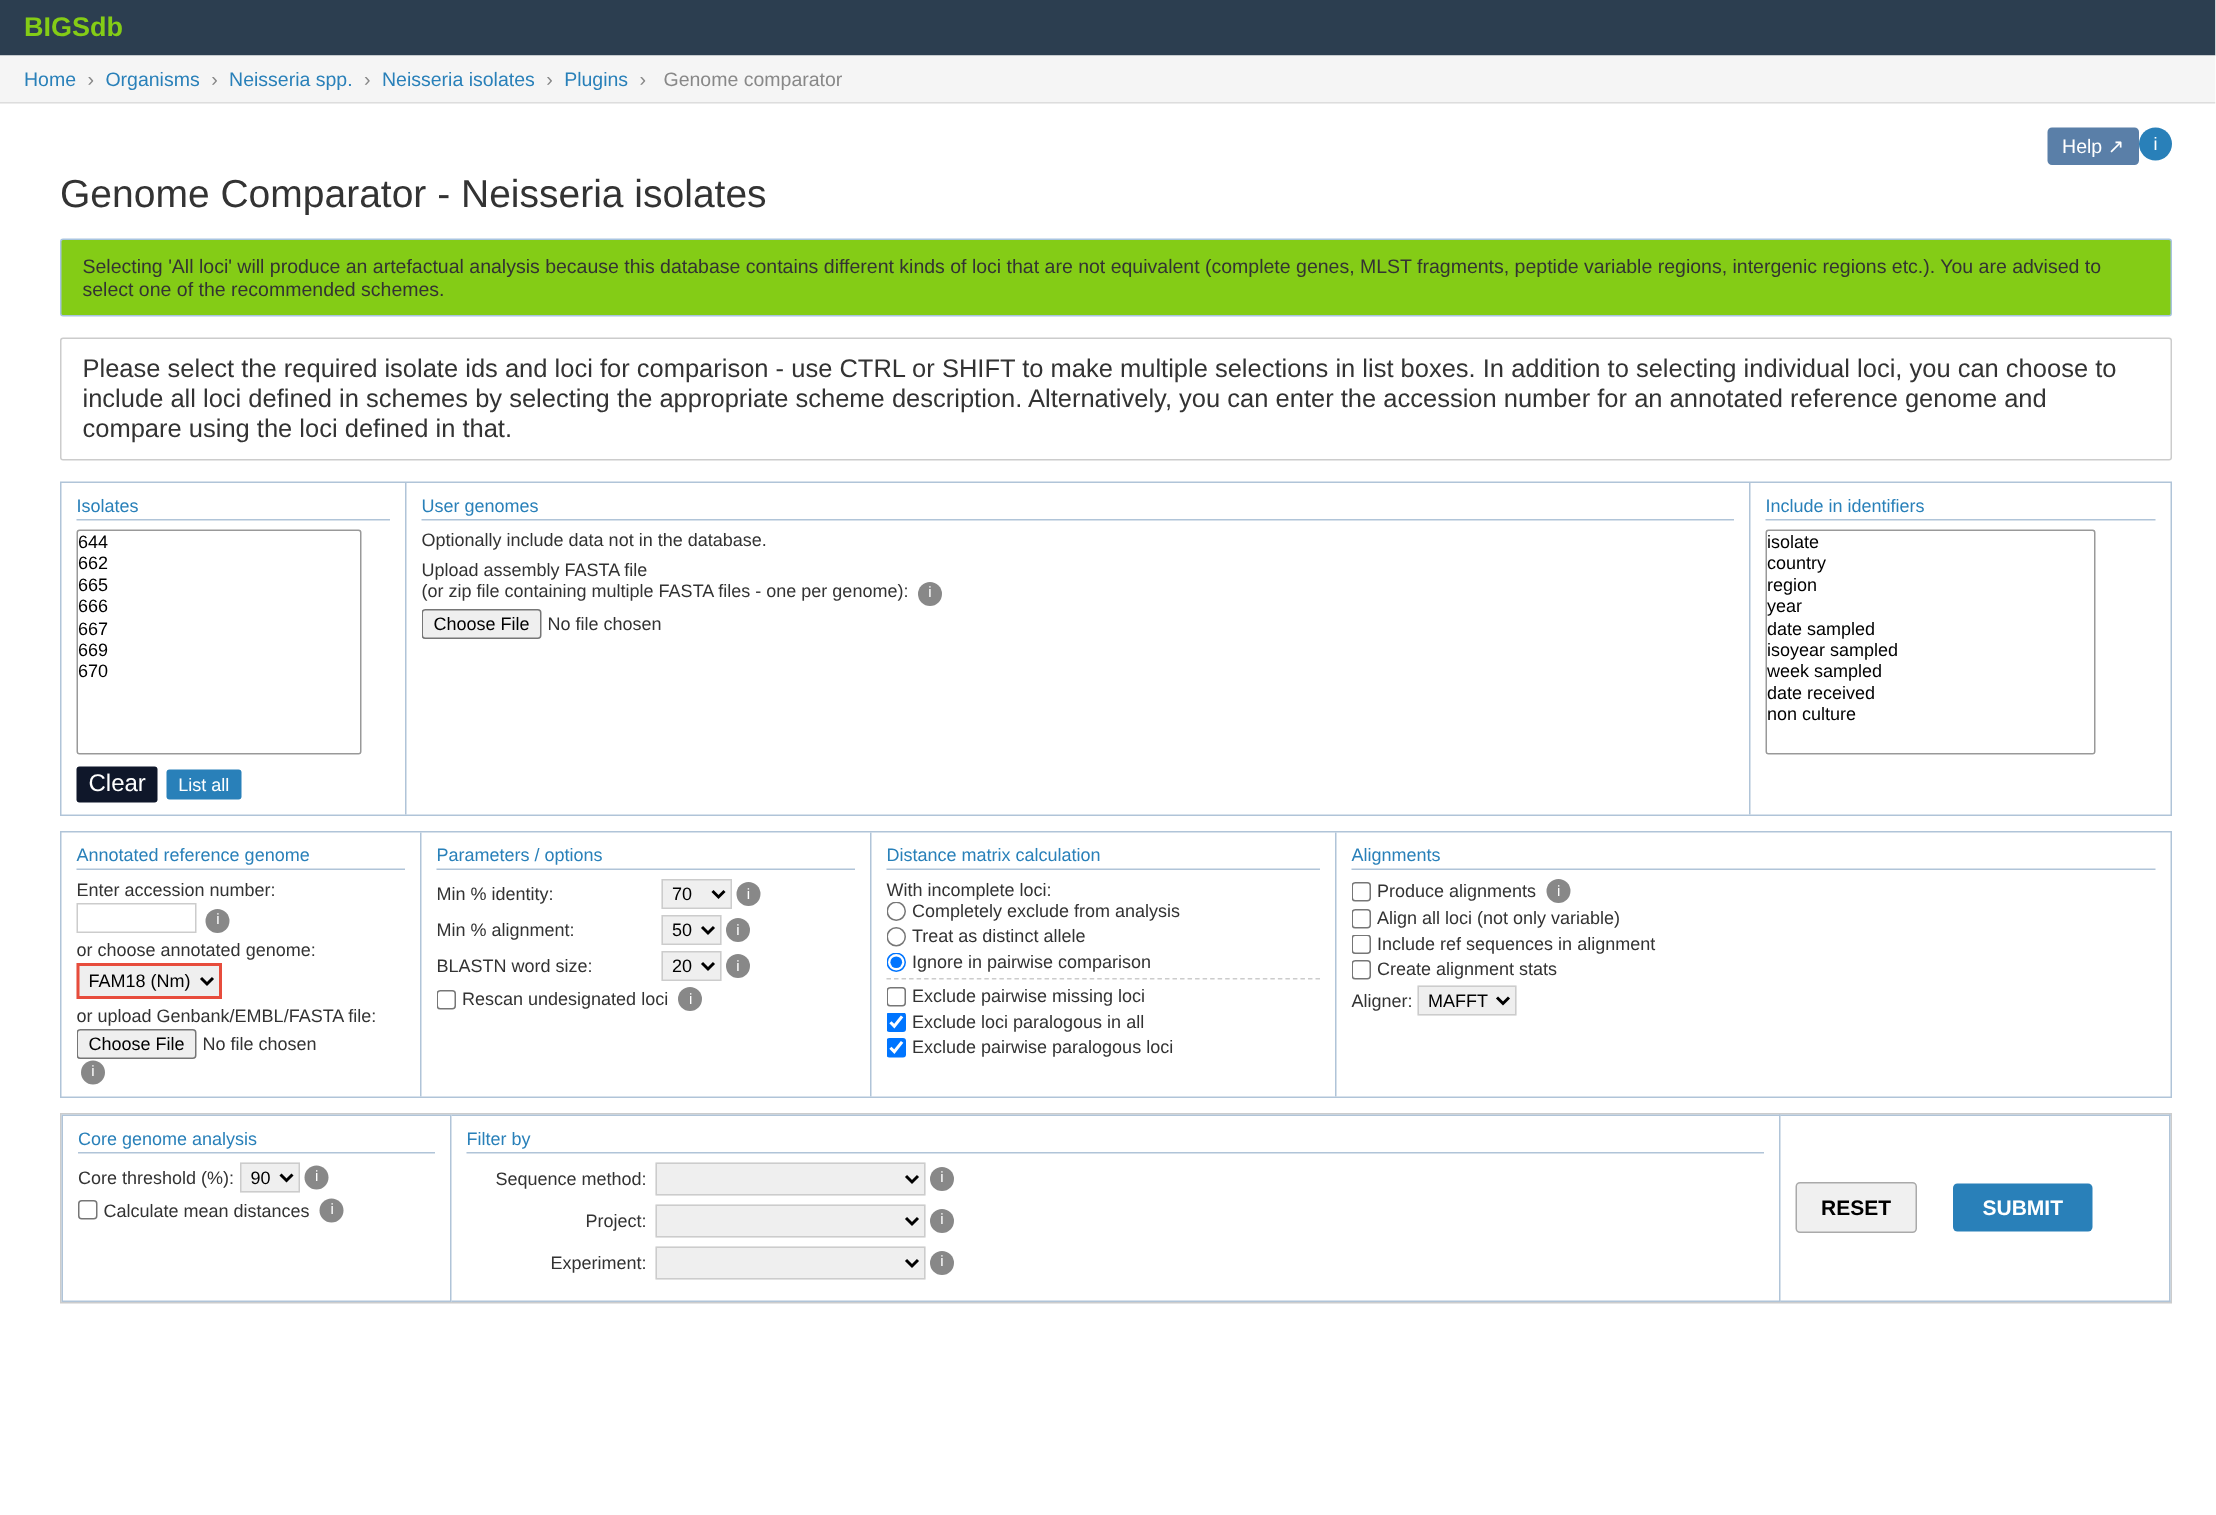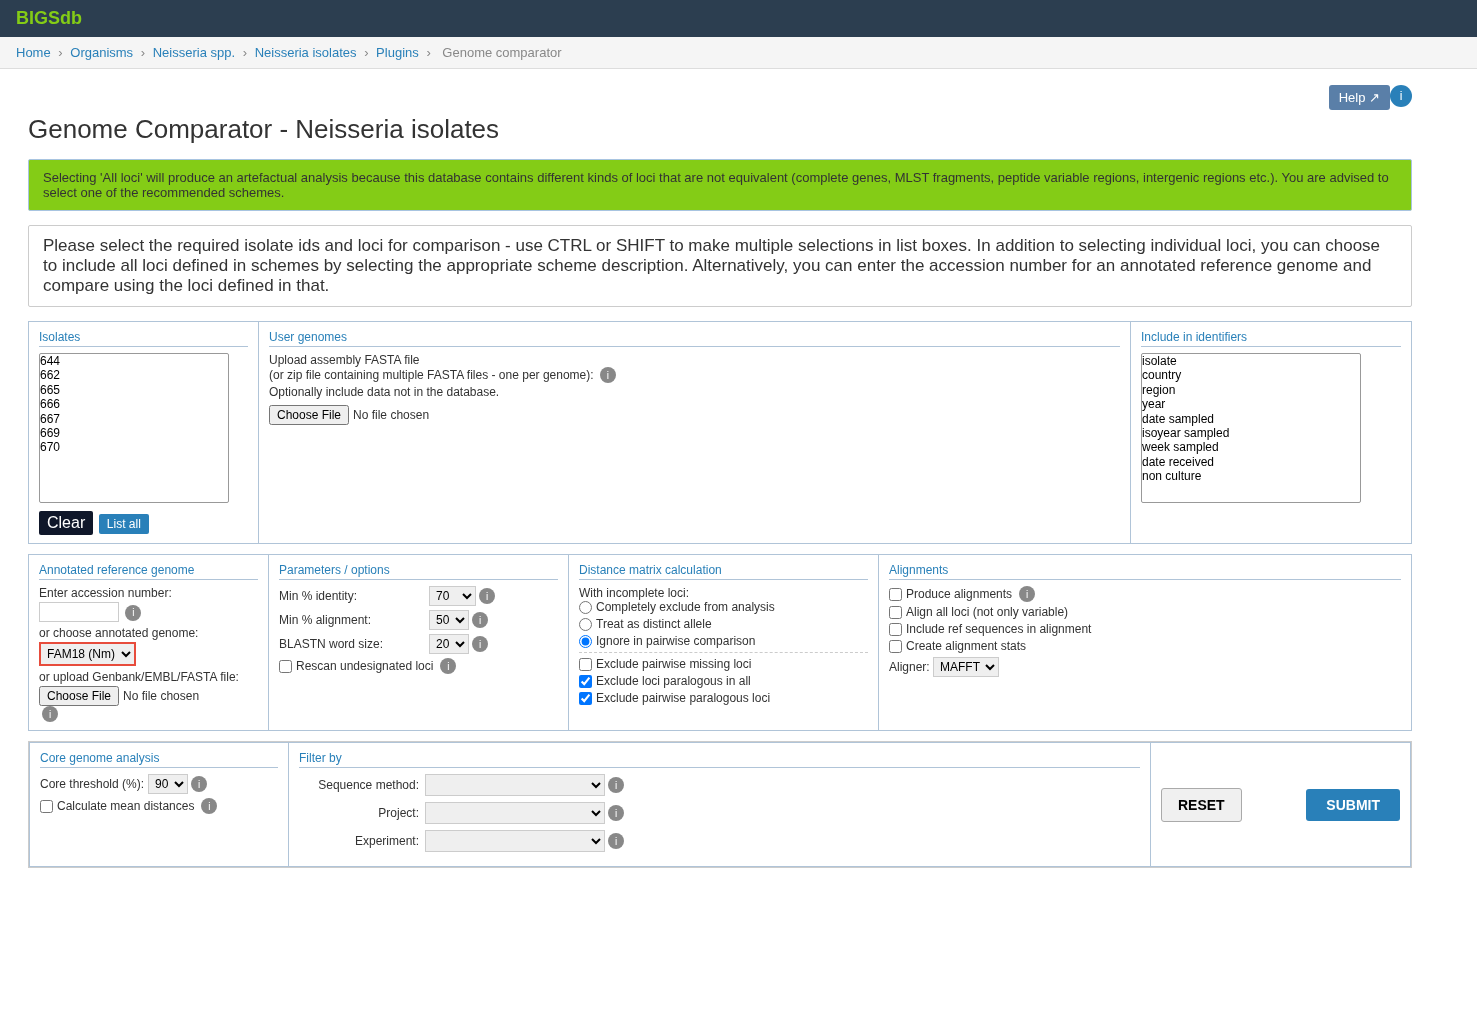--- a/index.html
+++ b/index.html
@@ -20,22 +20,23 @@
       font-size: 13px;
       color: #555;
       background: #f5f5f5;
       border-bottom: 1px solid #ddd;
     }
     #breadcrumb a { color: #2980b9; text-decoration: none; }
     #breadcrumb span { margin: 0 4px; color: #888; }
 
     
     #main {
-      padding: 16px 28px;
+      padding: 16px 16px;
       max-width: 1440px;
+      margin-left: 24px;
     }
 
     
     #help-bar {
       display: flex;
       justify-content: flex-end;
       margin-bottom: 4px;
     }
     .help-btn {
       background: #5a7fa8;
@@ -214,21 +215,21 @@
     }
 
     
     .action-panel {
       flex: 0 0 260px;
       border: 1px solid #b0c4d8;
       border-left: none;
       padding: 8px 10px;
       display: flex;
       align-items: center;
-      justify-content: space-between;
+      justify-content: flex-start;
       gap: 24px;
     }
 
     .btn-reset {
       background: #f0f0f0;
       border: 1px solid #aaa;
       padding: 8px 16px;
       font-size: 14px;
       font-weight: bold;
       cursor: pointer;
@@ -339,27 +340,27 @@
         <option>670</option>
       </select>
       <div style="margin-top:4px;">
         <button class="btn-clear">Clear</button>
         <button class="btn-list-all">List all</button>
       </div>
     </div>
 
     <div class="top-panel" style="flex:1;">
       <div class="panel-title-label">User genomes</div>
+      <div style="font-size:12px; margin-bottom:6px;">
+        <span>Optionally include data not in the database.</span>
+      </div>
       <div style="font-size:12px; margin-bottom:2px;">
         <span>Upload assembly FASTA file</span><br>
         <span>(or zip file containing multiple FASTA files - one per genome):</span>
         <span class="small-info">i</span>
-      </div>
-      <div style="font-size:12px; margin-bottom:6px;">
-        <span>Optionally include data not in the database.</span>
       </div>
       <input type="file" style="font-size: 12px;">
     </div>
 
     <div class="top-panel" style="flex:0 0 280px;">
       <div class="panel-title-label">Include in identifiers</div>
       <select class="identifiers-list" multiple="" size="8">
         <option>isolate</option>
         <option>country</option>
         <option>region</option>

